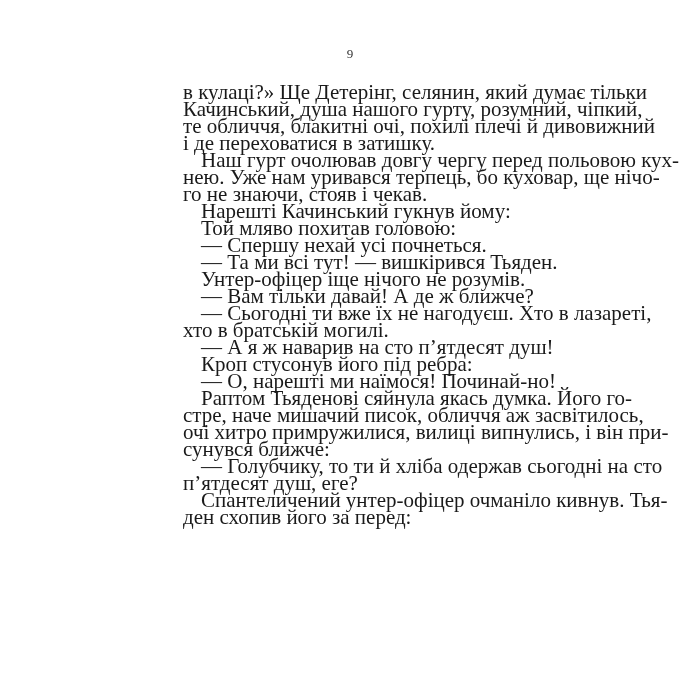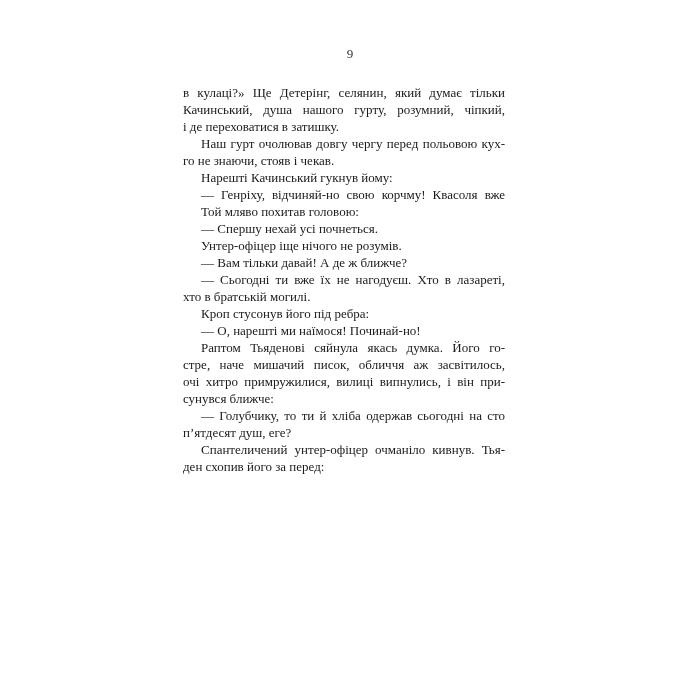--- a/index.html
+++ b/index.html
@@ -6,49 +6,52 @@
     body { width: 700px; height: 700px; position: relative; overflow: hidden; }
     .page {
       position: absolute; left: 0; top: 0; width: 700px; height: 700px; background: #ffffff;
     }
     .page-number {
       position: absolute; top: 46px; left: 0; width: 700px; text-align: center;
       font-family: "Liberation Serif", serif; font-size: 13px; color: #333;
     }
     .text-block {
       position: absolute; left: 183px; top: 84px; width: 322px;
-      font-family: "Liberation Serif", serif; font-size: 13px; line-height: 17px;
+      font-family: "Liberation Serif", serif; font-size: 21px; line-height: 17px;
       color: #1a1a1a;
     }
     .line {
       display: block; white-space: nowrap; height: 17px;
       text-align: justify; text-align-last: justify;
     }
     .line.last { text-align-last: left; }
     .line.indent { padding-left: 18px; }
   </style>
 </head>
 <body>
 
 <div class="page">
   <div class="page-number">9</div>
   <div class="text-block" id="text-block">
       <span class="line">в кулаці?» Ще Детерінг, селянин, який думає тільки</span>
       <span class="line">Качинський, душа нашого гурту, розумний, чіпкий,</span>
+      <span class="line">те обличчя, блакитні очі, похилі плечі й дивовижний</span>
       <span class="line last">і де переховатися в затишку.</span>
       <span class="line indent">Наш гурт очолював довгу чергу перед польовою кух-</span>
+      <span class="line">нею. Уже нам уривався терпець, бо куховар, ще нічо-</span>
       <span class="line last">го не знаючи, стояв і чекав.</span>
       <span class="line indent last">Нарешті Качинський гукнув йому:</span>
-      <span class="line indent">— Генріху, відчиняй-но свою корчму! Квасоля вже</span>
       <span class="line indent last">Той мляво похитав головою:</span>
       <span class="line indent last">— Спершу нехай усі почнеться.</span>
+      <span class="line indent last">— Та ми всі тут! — вишкірився Тьяден.</span>
       <span class="line indent last">Унтер-офіцер іще нічого не розумів.</span>
       <span class="line indent last">— Вам тільки давай! А де ж ближче?</span>
       <span class="line indent">— Сьогодні ти вже їх не нагодуєш. Хто в лазареті,</span>
       <span class="line last">хто в братській могилі.</span>
+      <span class="line indent last">— А я ж наварив на сто п’ятдесят душ!</span>
       <span class="line indent last">Кроп стусонув його під ребра:</span>
       <span class="line indent last">— О, нарешті ми наїмося! Починай-но!</span>
       <span class="line indent">Раптом Тьяденові сяйнула якась думка. Його го-</span>
       <span class="line">стре, наче мишачий писок, обличчя аж засвітилось,</span>
       <span class="line">очі хитро примружилися, вилиці випнулись, і він при-</span>
       <span class="line last">сунувся ближче:</span>
       <span class="line indent">— Голубчику, то ти й хліба одержав сьогодні на сто</span>
       <span class="line last">п’ятдесят душ, еге?</span>
       <span class="line indent">Спантеличений унтер-офіцер очманіло кивнув. Тья-</span>
       <span class="line last">ден схопив його за перед:</span>

